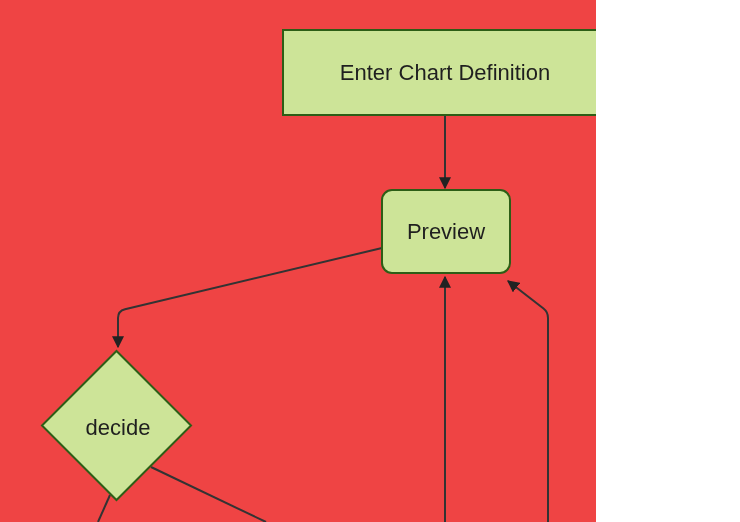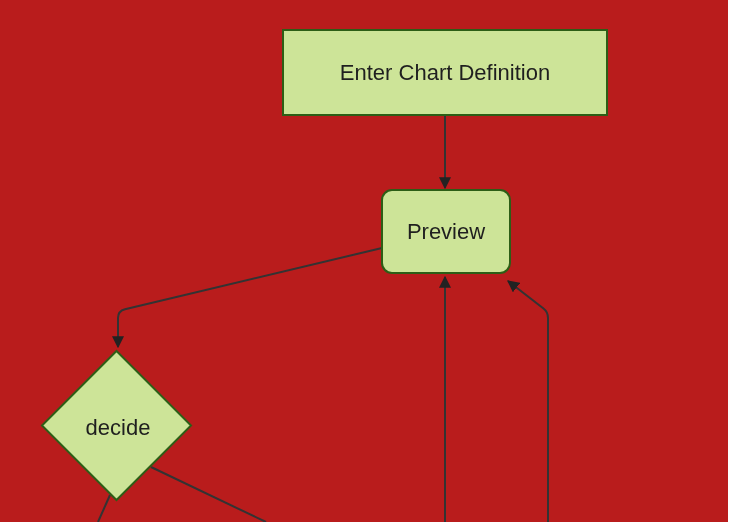--- a/index.html
+++ b/index.html
@@ -2,23 +2,23 @@
 <html><head>
 <meta charset="utf-8">
 <style>
   html, body {
     margin: 0;
     padding: 0;
     background: #ffffff;
   }
   #stage {
     position: relative;
-    width: 728px;
+    width: 596px;
     height: 522px;
-    background: #b91c1c;
+    background: #ef4444;
     overflow: hidden;
   }
   svg text {
     font-family: "Liberation Sans", "DejaVu Sans", sans-serif;
     font-size: 22px;
     text-anchor: middle;
   }
   .node-shape {
     stroke-width: 2px;
   }

